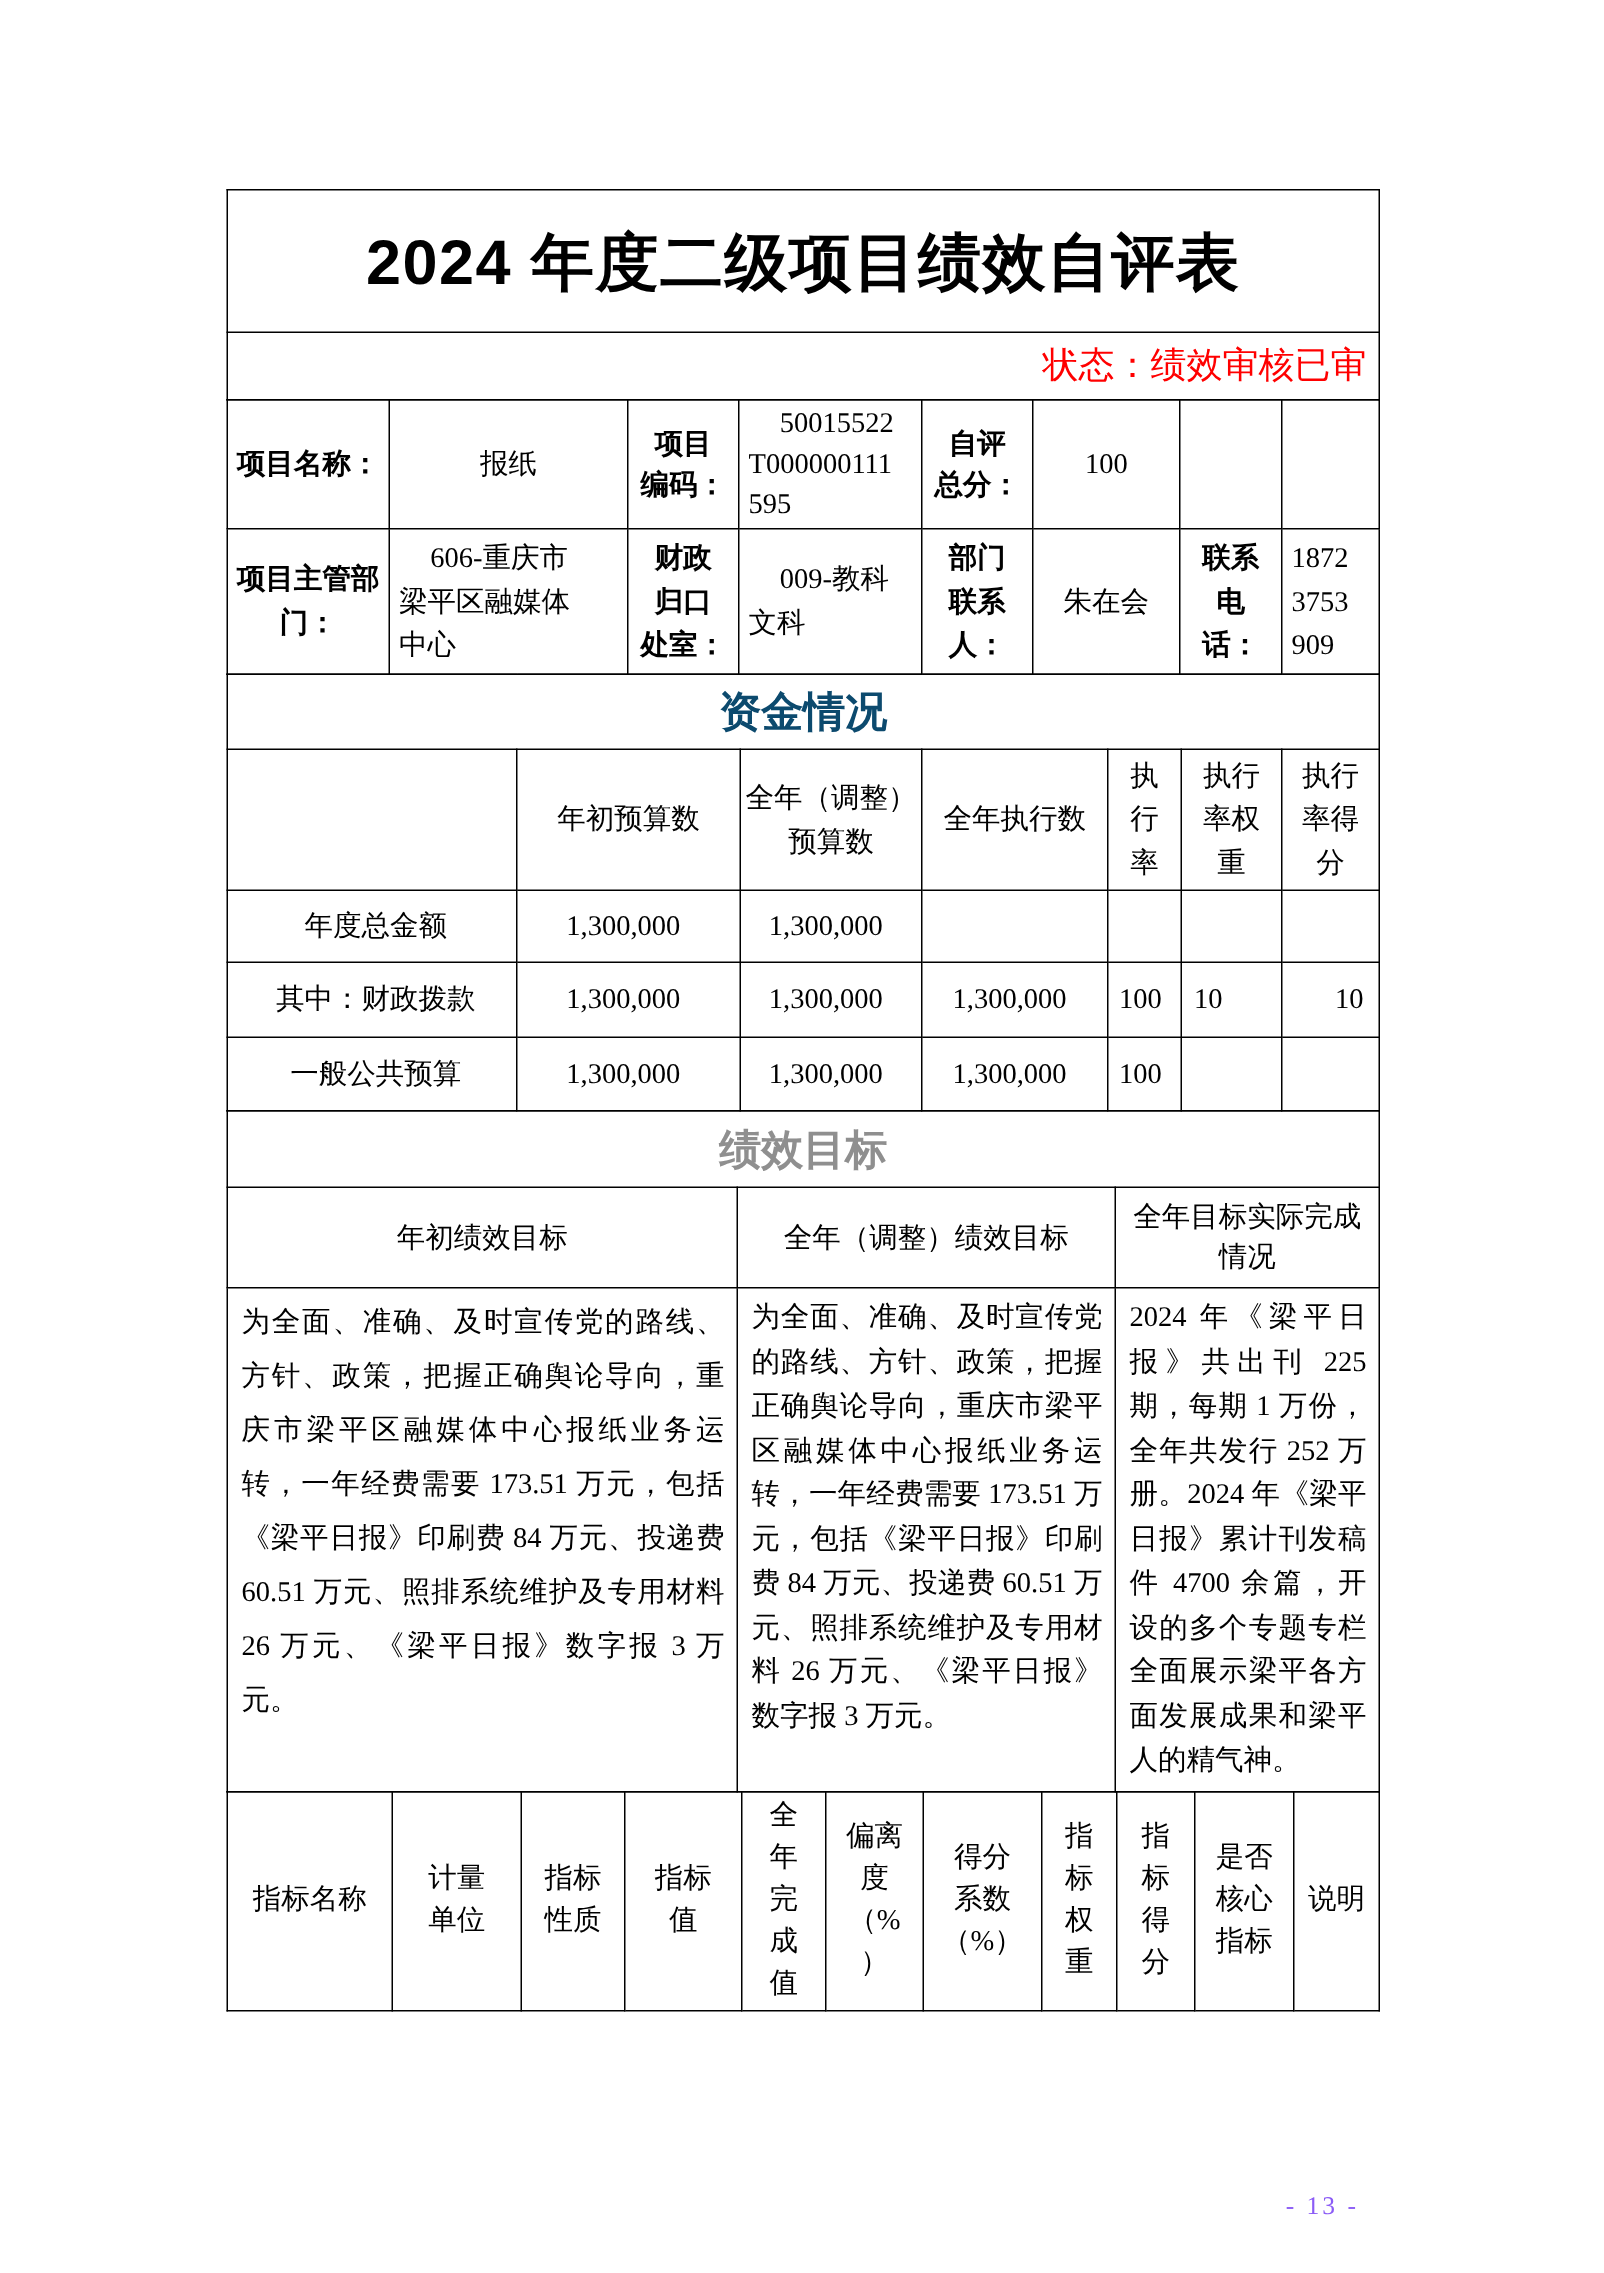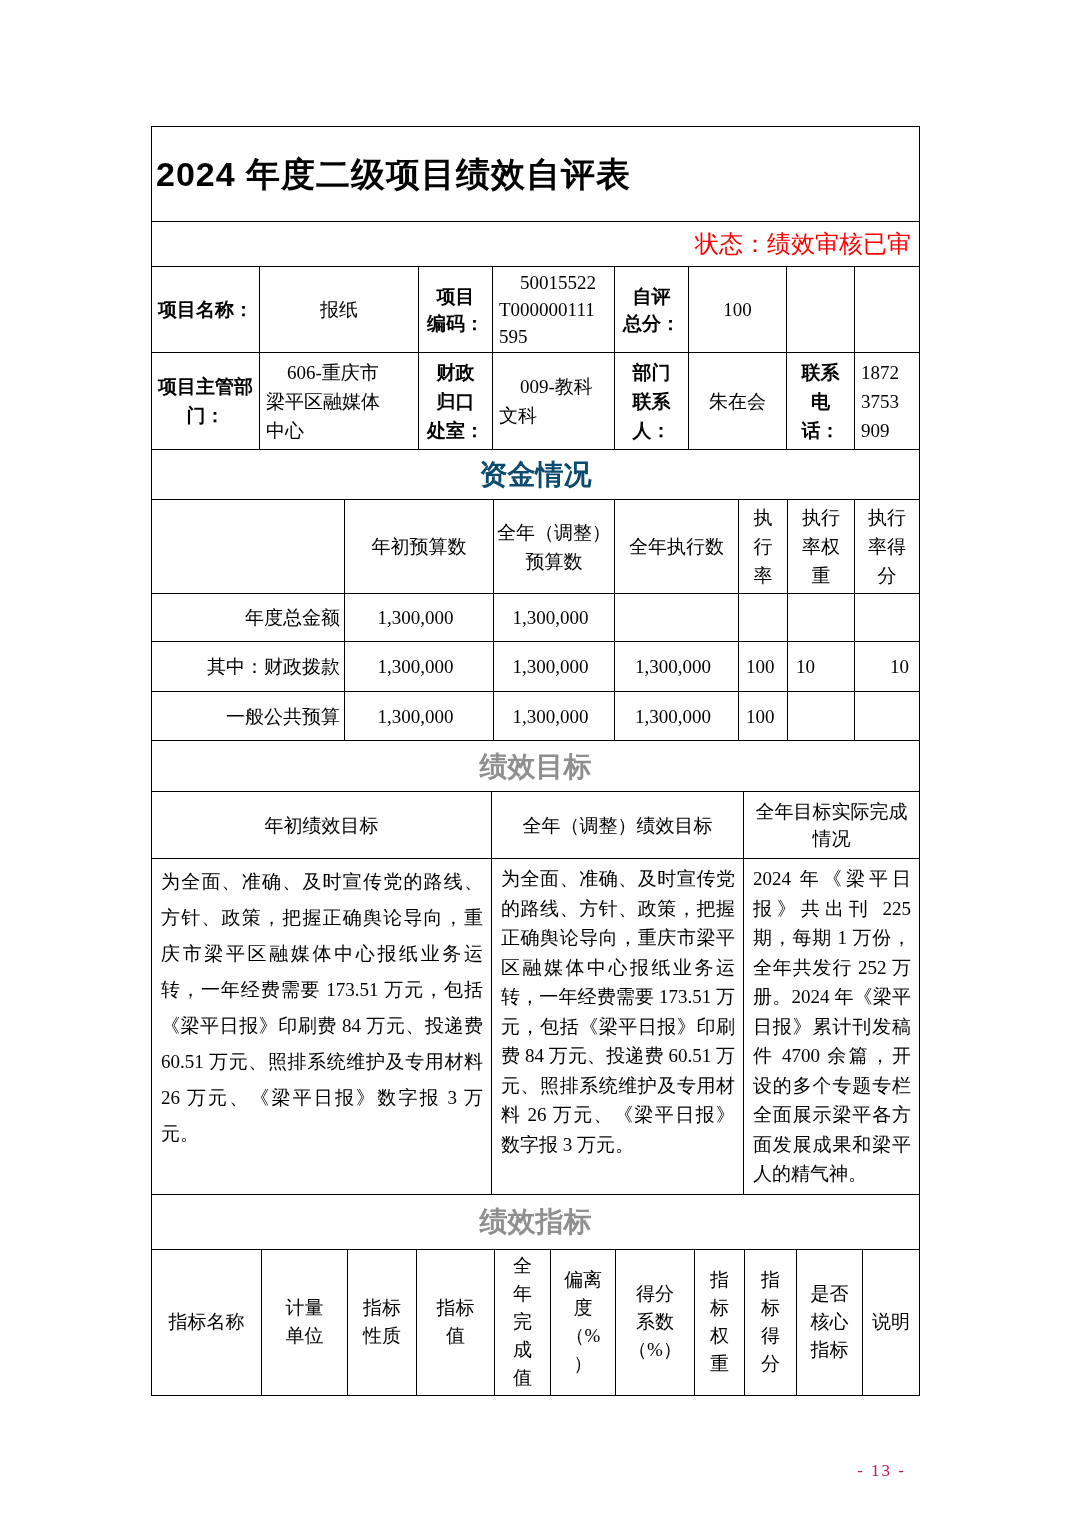--- a/index.html
+++ b/index.html
@@ -26,45 +26,45 @@
   .r-f1 td{height:48px;}
   .r-f2 td{height:50px;}
   .r-f3 td{height:49px;}
   .r-sec2 td{height:51px;text-align:center;}
   .r-thead td{height:67px;}
   .r-goal td{height:325px;}
   .r-sec3 td{height:55px;}
   .r-ihead td{height:146px;line-height:28px;}
   
   .title-cell{
-    text-align:left;font-weight:bold;font-size:34px;
+    text-align:center;font-weight:bold;font-size:42px;
     font-family:"Liberation Sans","DejaVu Sans",sans-serif;letter-spacing:1px;
   }
   .status-cell{text-align:right;padding-right:8px;font-size:24px;}
   .section-cell{
     text-align:center;font-weight:bold;font-size:28px;
     font-family:"Liberation Sans","DejaVu Sans",sans-serif;
   }
   .label{font-weight:bold;text-align:center;}
   .val-c{text-align:center;}
   .val-l{text-align:left;padding-left:6px;}
   .indent{text-indent:1.1em;}
   .hcell{text-align:center;}
-  .rowlab{text-align:right;padding-left:9px;}
+  .rowlab{text-align:center;padding-left:9px;}
   .num{text-align:center;padding-right:11px;}
   .rate{text-align:left;padding-left:7px;}
   .wgt{text-align:left;padding-left:8px;}
   .scr{text-align:right;padding-right:10px;}
   .goal{
     vertical-align:top;text-align:justify;
     line-height:29.5px;padding:5px 8px 5px 9px;word-break:break-word;
   }
   .pageno{
     position:absolute;right:163px;top:1461px;
-    font-size:17px;color:#be185d;letter-spacing:2px;
+    font-size:17px;color:#8b5cf6;letter-spacing:2px;
   }
 </style>
 </head>
 <body>
 
 <div class="page">
   <div class="doc">
 
     <table class="t">
       <colgroup>
@@ -223,23 +223,20 @@
           <col style="width:78px">
         <col style="width:56px">
           <col style="width:65px">
           <col style="width:79px">
           <col style="width:50px">
         <col style="width:52px">
           <col style="width:66px">
           <col style="width:57px">
       </colgroup>
       <tbody>
-          <tr class="r-sec3">
-        <td colspan="11" class="section-cell" style="color:#8f8f8f">绩效指标</td>
-      </tr>
       <tr class="r-ihead">
         <td class="hcell pre">指标名称</td>
         <td class="hcell pre">计量
 单位</td>
         <td class="hcell pre">指标
 性质</td>
         <td class="hcell pre">指标
 值</td>
         <td class="hcell pre">全
 年

